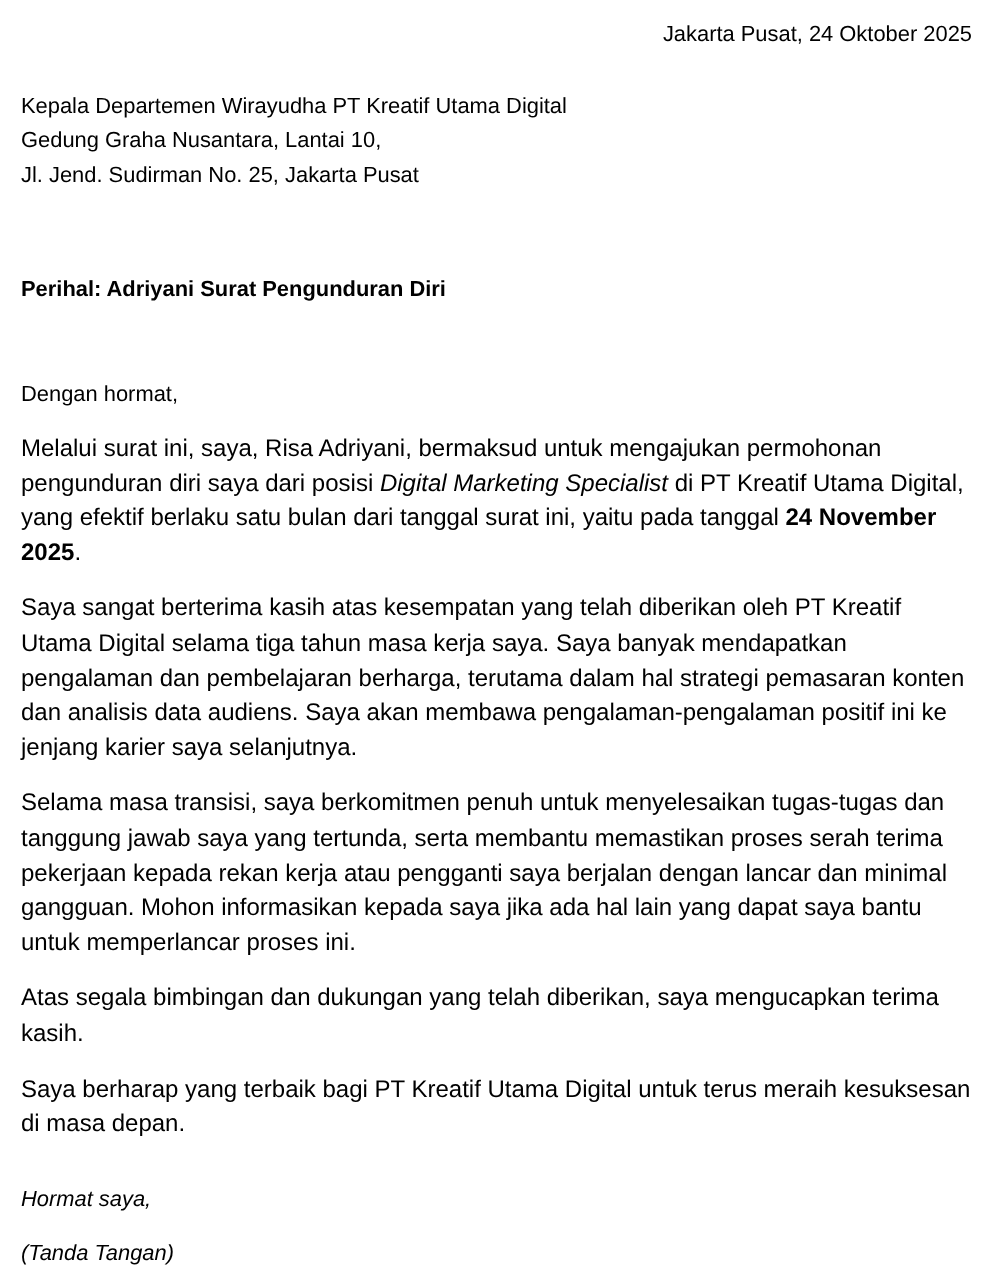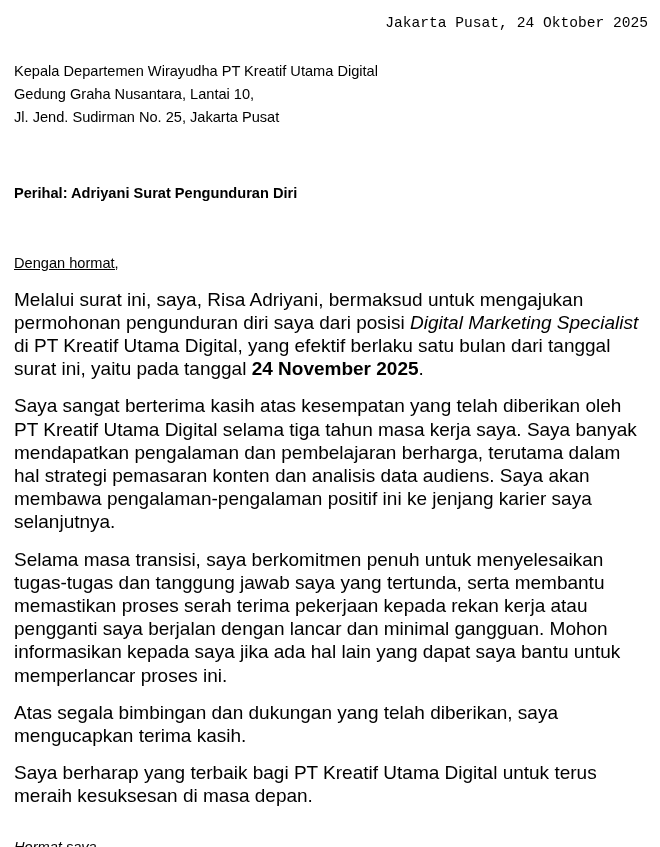--- a/index.html
+++ b/index.html
@@ -21,46 +21,44 @@
     box-sizing: border-box;
     padding: 12px 12px 0 14px;
     background: #ffffff;
     overflow: hidden;
   }
   .dateline {
     text-align: right;
     font-size: 14.6px;
     line-height: 22px;
     margin: 0 0 2px 0;
-    font-family: Liberation Mono, monospace;
   }
   .recipient {
     margin: 26px 0 0 0;
     font-size: 14.6px;
     line-height: 23.2px;
   }
   .recipient .rline {
     display: block;
     white-space: pre;
   }
   .subject {
     margin: 52px 0 0 0;
     font-size: 14.6px;
     line-height: 22px;
     font-weight: bold;
   }
   .salutation {
     margin: 48px 0 0 0;
     font-size: 14.6px;
     line-height: 22px;
-    text-decoration: underline;
   }
   .body-para {
     margin: 14px 0 0 0;
-    font-size: 19px;
+    font-size: 16px;
     line-height: 23.2px;
     text-align: left;
   }
   .body-para.first { margin-top: 14px; }
   .closing-block {
     margin: 14px 0 0 0;
     font-style: italic;
   }
   .closing-line {
     margin: 0 0 0 0;

